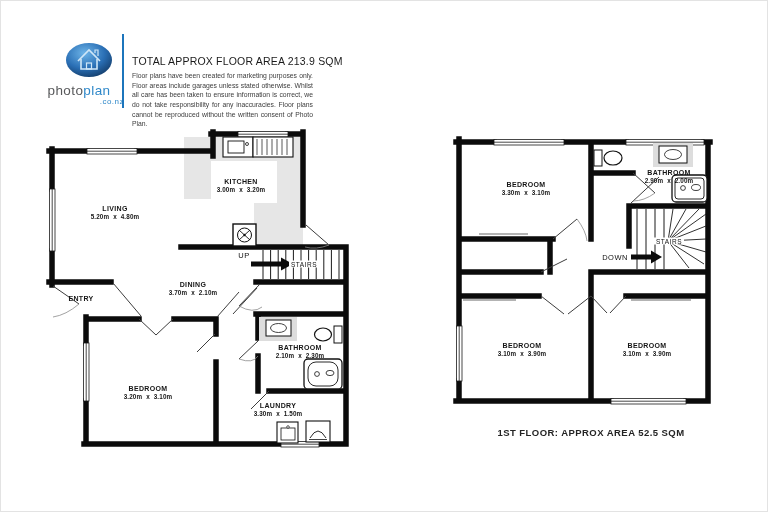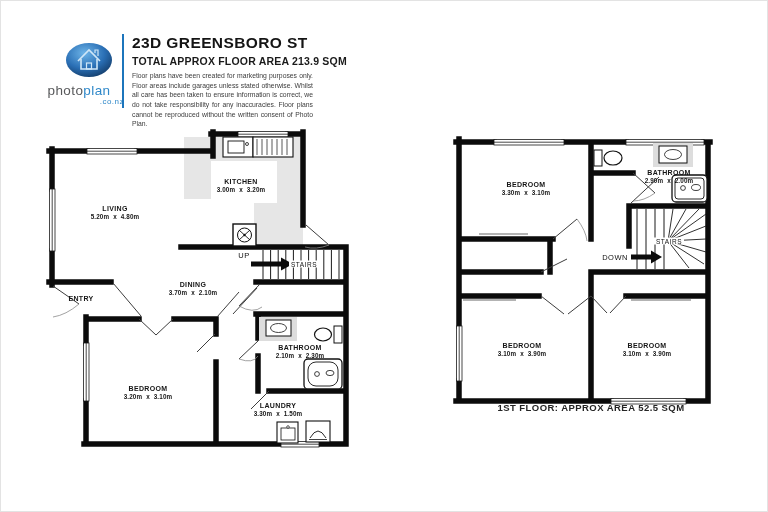--- a/index.html
+++ b/index.html
@@ -10,21 +10,21 @@
   }
   #plan-svg{position:absolute;left:0;top:0;}
   .brand{position:absolute;left:41px;top:82px;width:74px;text-align:center;
          font-size:13.5px;letter-spacing:.4px;color:#58595b;}
   .brand .plan{color:#2f88c9;}
   .brand-domain{position:absolute;left:49px;top:96px;width:74px;text-align:right;
          font-size:8px;color:#2f88c9;letter-spacing:.5px;}
   .sep{position:absolute;left:121px;top:33px;width:2px;height:74px;background:#1c75bc;}
   .title{position:absolute;left:131px;top:33px;font-size:15.5px;font-weight:800;
          color:#141414;letter-spacing:.4px;}
-  .subtitle{position:absolute;left:131px;top:54px;font-size:10.5px;font-weight:700;
+  .subtitle{position:absolute;left:131px;top:54px;font-size:10.5px;font-weight:400;
          color:#1a1a1a;letter-spacing:.2px;}
   .disclaimer{position:absolute;left:131px;top:70px;width:181px;font-size:6.8px;
          line-height:1.42;color:#3c3c3c;text-align:justify;}
   
   .rlabel{position:absolute;transform:translate(-50%,-50%);text-align:center;
           color:#151515;line-height:1.3;white-space:nowrap;}
   .rname{font-size:7px;font-weight:700;letter-spacing:.35px;}
   .rdims{font-size:6.3px;font-weight:700;letter-spacing:.15px;word-spacing:2px;}
   .dir{position:absolute;transform:translate(-50%,-50%);font-size:7.5px;font-weight:400;
        letter-spacing:.5px;color:#111;white-space:nowrap;}
@@ -214,21 +214,20 @@
         <path d="M80,58 V68 H96 V58"></path>
         <rect x="85.5" y="62" width="5" height="6" stroke-width="1.2"></rect>
         <path d="M94,52 V49 h3 v6" stroke-width="1.2"></path>
       </g>
     </g>
   </svg>
 
   <div class="brand"><span>photo</span><span class="plan">plan</span></div>
   <div class="brand-domain">.co.nz</div>
   <div class="sep"></div>
-  <div class="title">23D GREENSBORO ST</div>
   <div class="subtitle">TOTAL APPROX FLOOR AREA 213.9 SQM</div>
   <div class="disclaimer">Floor plans have been created for marketing purposes only. Floor areas include garages unless stated otherwise. Whilst all care has been taken to ensure information is correct, we do not take responsibility for any inaccuracies. Floor plans cannot be reproduced without the written consent of Photo Plan.</div>
 
   <div class="rlabel" style="left:114px;top:212px">
     <div class="rname">LIVING</div>
     <div class="rdims">5.20m x 4.80m</div>
   </div>
   <div class="rlabel" style="left:240px;top:185px">
     <div class="rname">KITCHEN</div>
     <div class="rdims">3.00m x 3.20m</div>
@@ -266,15 +265,15 @@
   <div class="rlabel" style="left:521px;top:349px">
     <div class="rname">BEDROOM</div>
     <div class="rdims">3.10m x 3.90m</div>
   </div>
   <div class="rlabel" style="left:646px;top:349px">
     <div class="rname">BEDROOM</div>
     <div class="rdims">3.10m x 3.90m</div>
   </div>
   <div class="dir" style="left:614px;top:256px">DOWN</div>
   <div class="dir stairs-tag" style="left:668px;top:240px">STAIRS</div>
-  <div class="caption" style="left:590px;top:401px">1ST FLOOR: APPROX AREA 52.5 SQM</div>
+  <div class="caption" style="left:590px;top:426px">1ST FLOOR: APPROX AREA 52.5 SQM</div>
 
 </div>
 
 </body></html>

